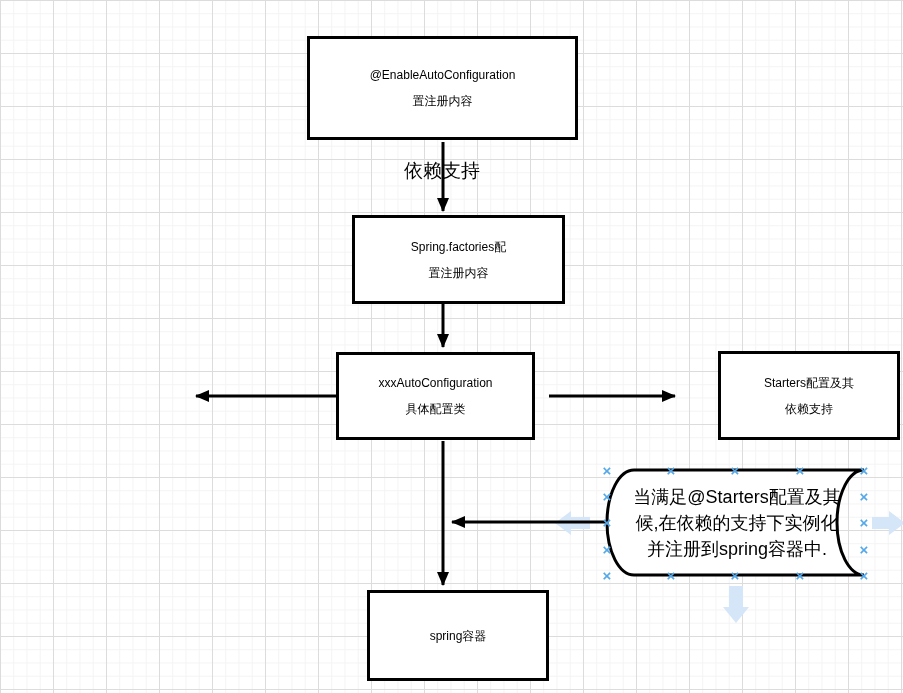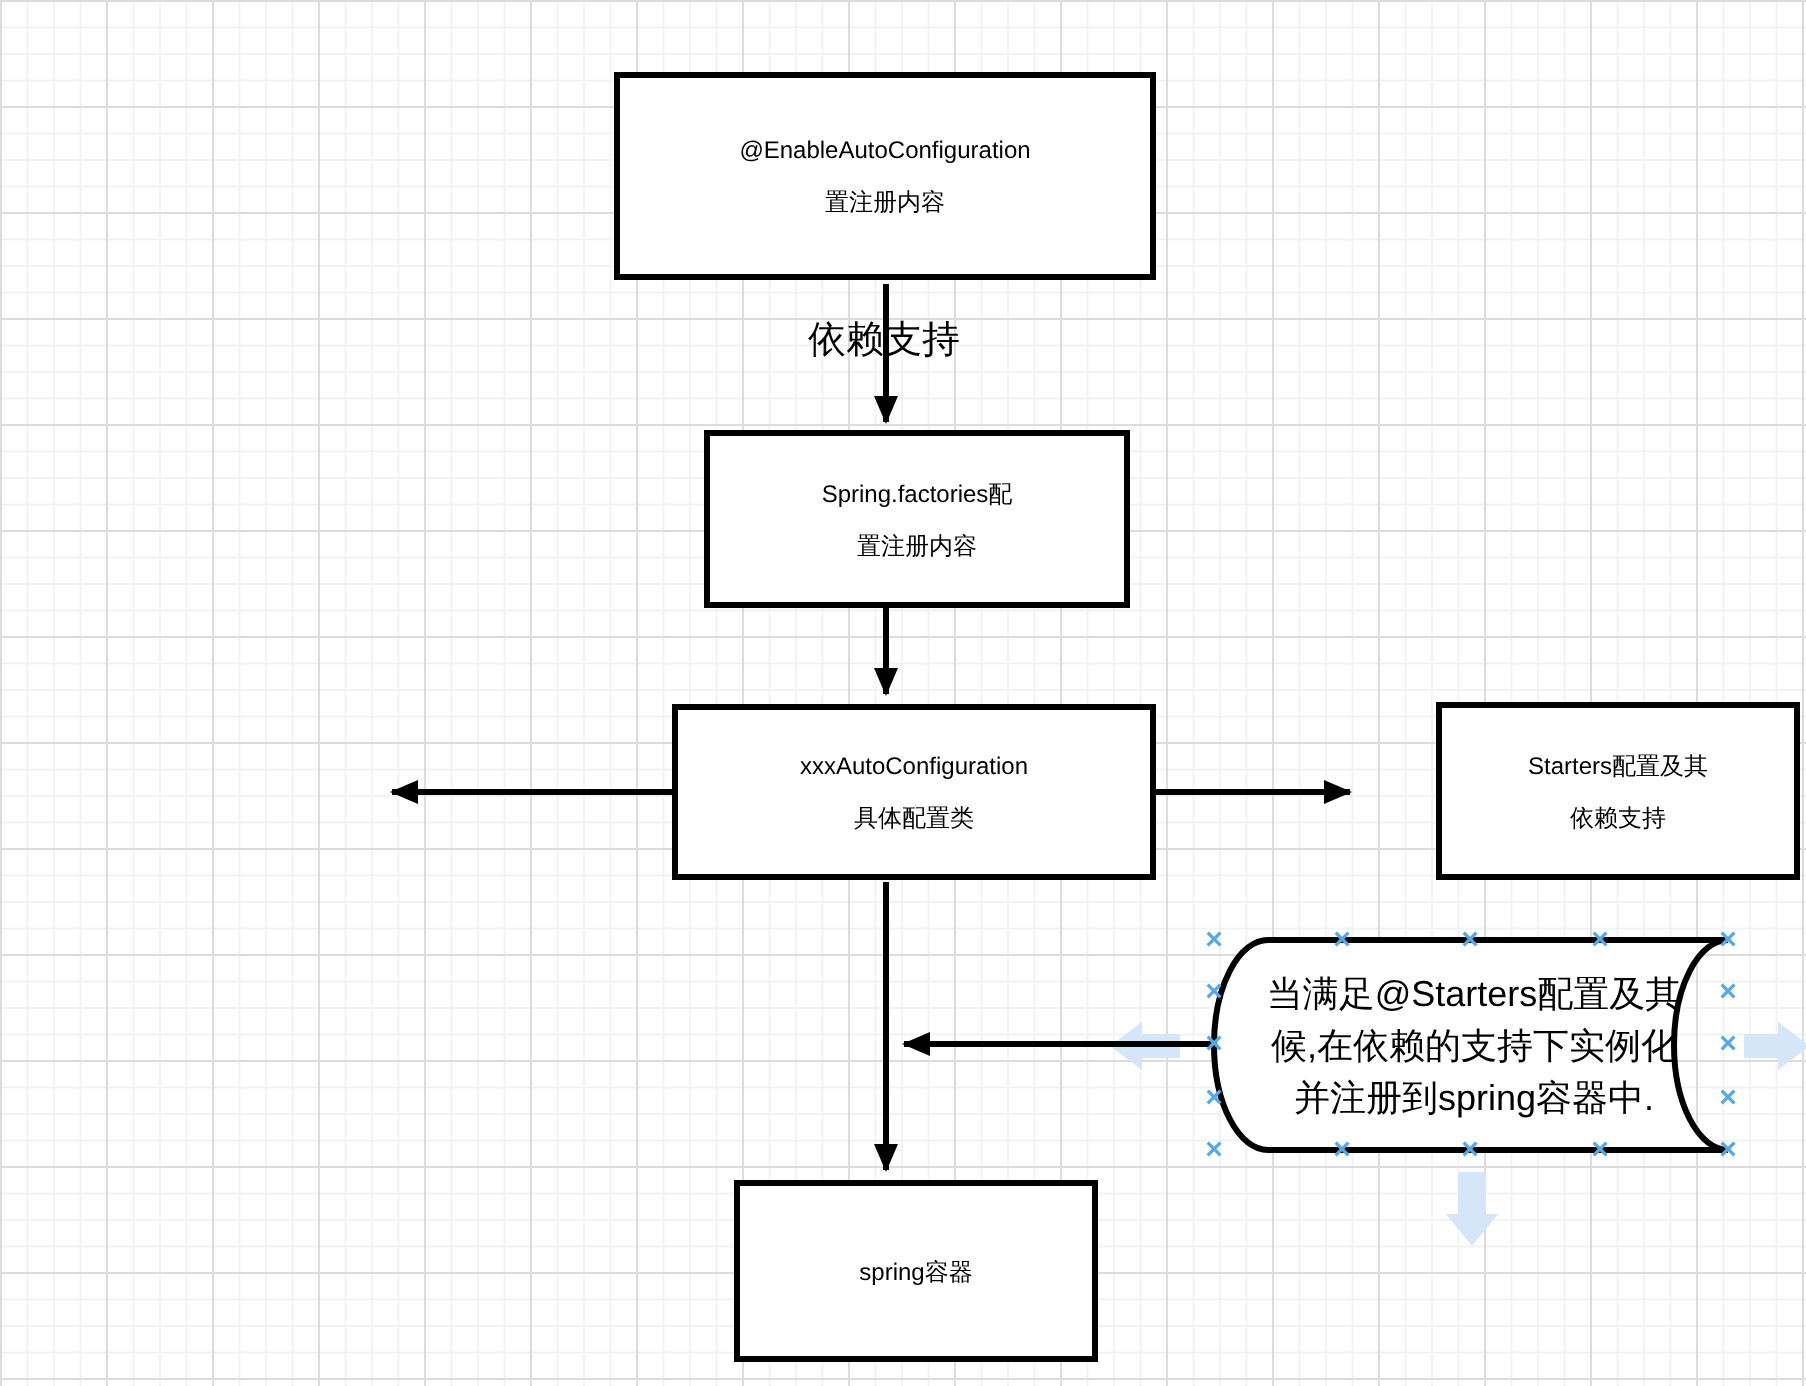--- a/index.html
+++ b/index.html
@@ -101,21 +101,21 @@
   <div class="node" style="left:307px; top:36px; width:271px; height:104px;">
       <span class="tline">@EnableAutoConfiguration</span>
       <span class="tline">置注册内容</span>
     </div>
 
   <div class="node" style="left:352px; top:215px; width:213px; height:89px;">
       <span class="tline">Spring.factories配</span>
       <span class="tline">置注册内容</span>
     </div>
 
-  <div class="node" style="left:336px; top:352px; width:242px; height:88px;">
+  <div class="node" style="left:336px; top:352px; width:199px; height:88px;">
       <span class="tline">xxxAutoConfiguration</span>
       <span class="tline">具体配置类</span>
     </div>
 
 
   <div class="node" style="left:682px; top:351px; width:182px; height:89px;margin-left:36px;">
       <span class="tline">Starters配置及其</span>
       <span class="tline">依赖支持</span>
     </div>
 

